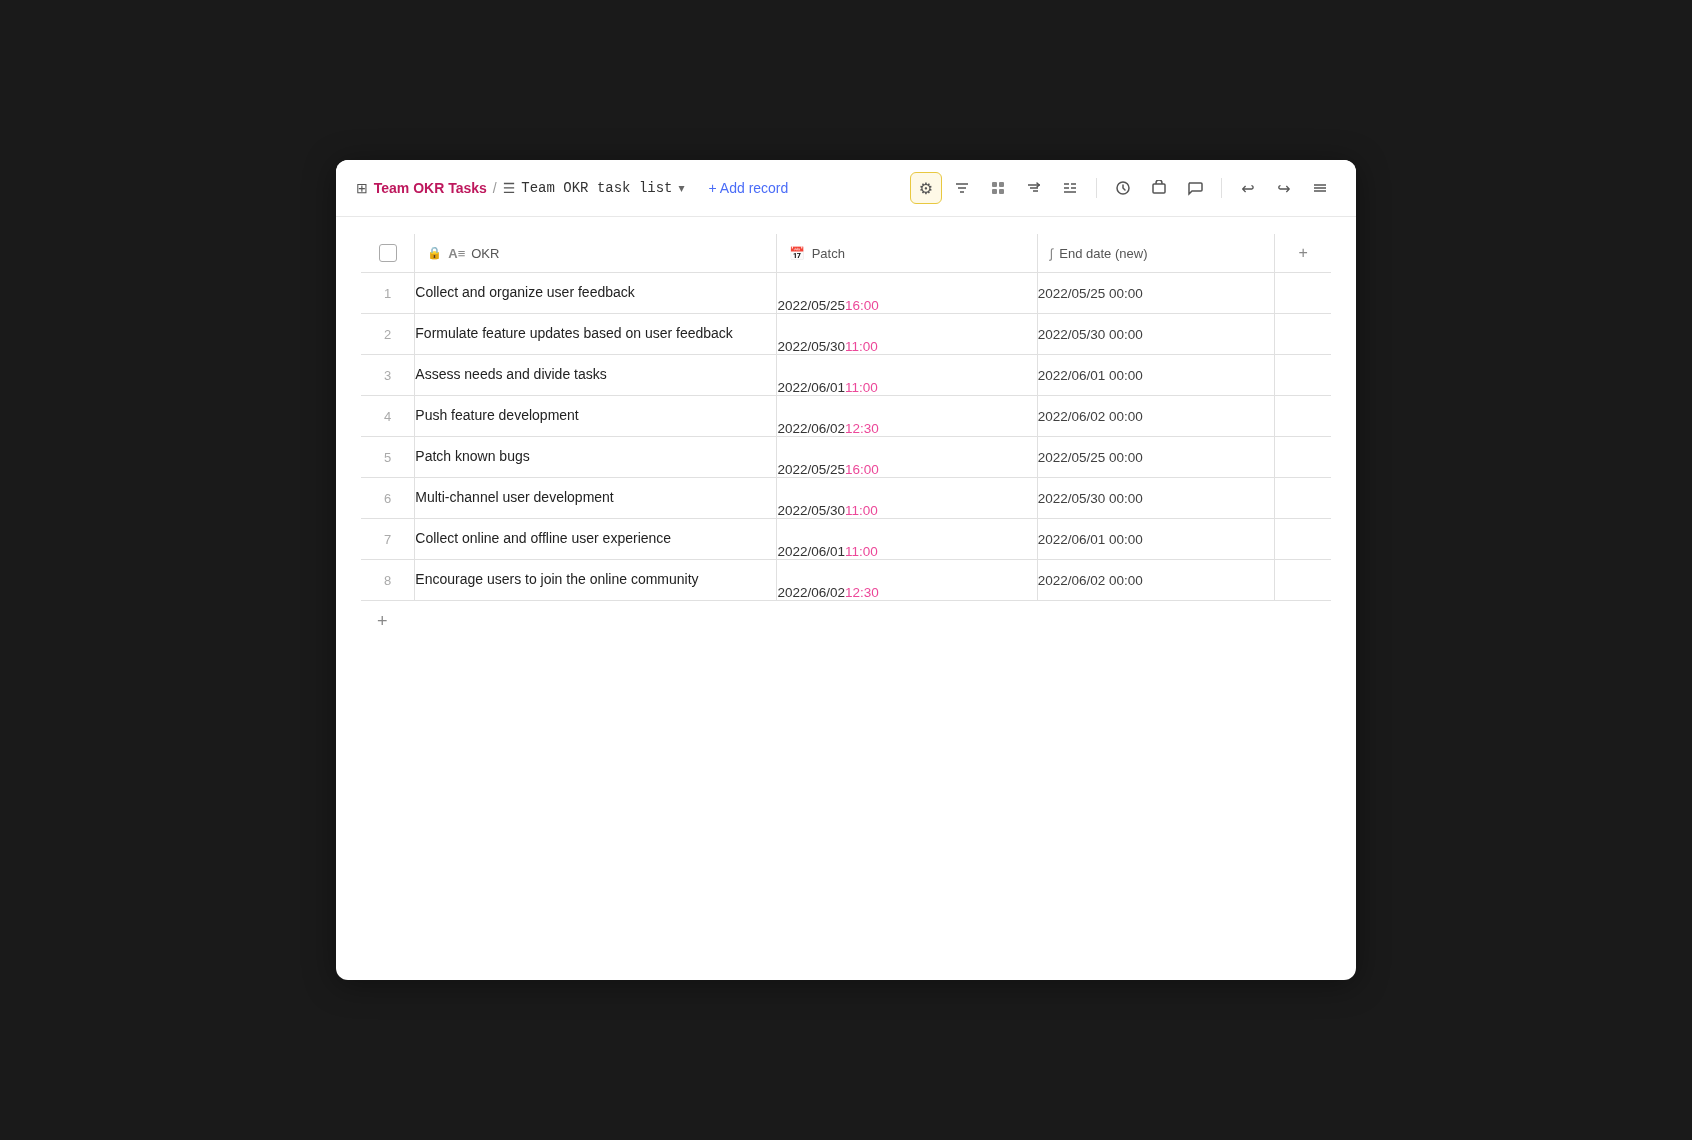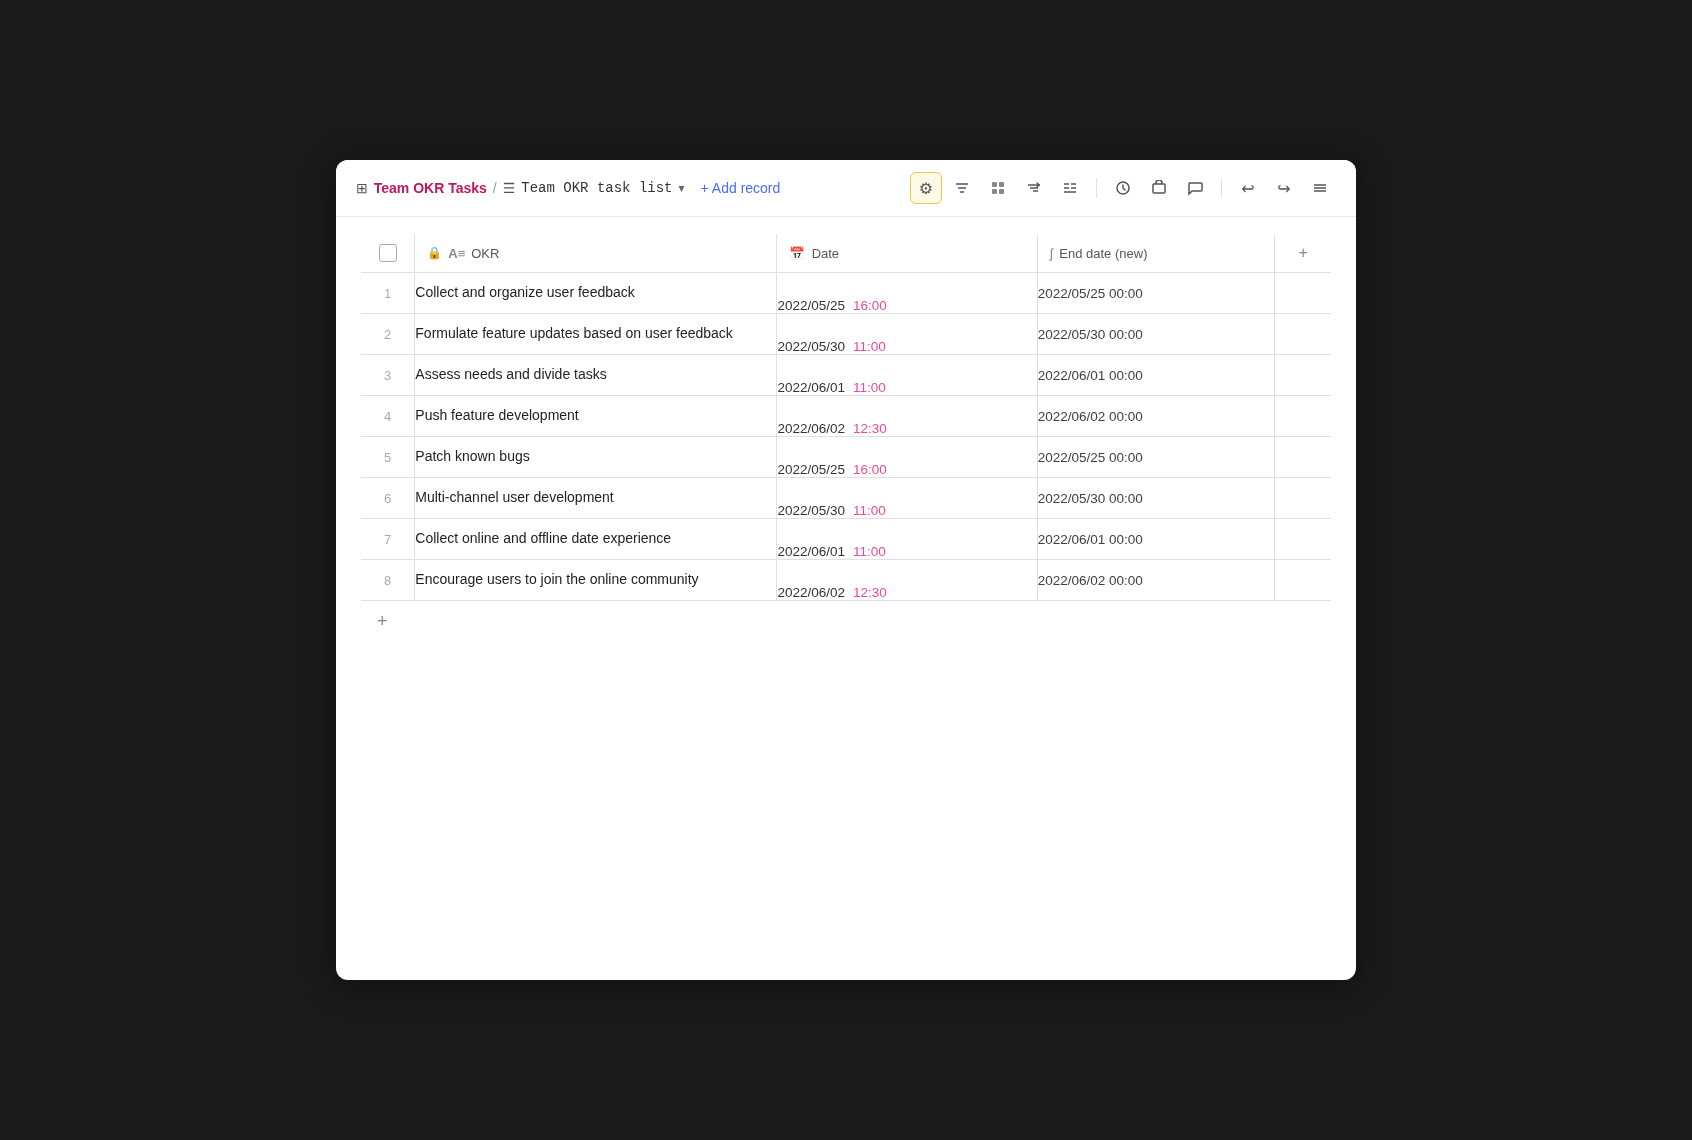--- a/index.html
+++ b/index.html
@@ -67,21 +67,21 @@
       align-items: center;
       gap: 4px;
       color: #4a6cf7;
       font-size: 14px;
       font-weight: 500;
       cursor: pointer;
       padding: 4px 8px;
       border-radius: 4px;
       border: none;
       background: none;
-      margin-left: 0;
+      margin-left: 8px;
     }
     .toolbar-right {
       display: flex;
       align-items: center;
       gap: 4px;
     }
     .toolbar-btn {
       width: 32px;
       height: 32px;
       display: flex;
@@ -195,21 +195,20 @@
     .row-enddate {
       padding: 12px 16px;
       font-size: 13.5px;
       color: #404040;
       vertical-align: middle;
       white-space: nowrap;
     }
     .date-time {
       display: flex;
       align-items: center;
-      gap: 8px;
       margin-top: 25px;
     }
     .date-part { color: #333; }
     .time-part { color: #ec4899; }
     .add-row {
       height: 40px;
     }
     .add-row td {
       border-top: 1px solid #e0e0e0;
     }
@@ -309,21 +308,21 @@
           <th class="col-okr">
             <div class="th-inner">
               <span style="color:#aaa;font-size:12px;">🔒</span>
               <span style="color:#888;font-size:13px;font-weight:bold;">A≡</span>
               <span>OKR</span>
             </div>
           </th>
           <th class="col-date">
             <div class="th-inner">
               <span style="color:#888;font-size:13px;">📅</span>
-              <span>Date</span>
+              <span>Patch</span>
             </div>
           </th>
           <th class="col-enddate">
             <div class="th-inner">
               <span style="color:#888;font-size:13px;">∫</span>
               <span>End date (new)</span>
             </div>
           </th>
           <th class="col-add">
             <div class="th-add">+</div>
@@ -398,21 +397,21 @@
               <div class="date-time">
                 <span class="date-part">2022/05/30</span>
                 <span class="time-part">11:00</span>
               </div>
             </td>
             <td class="row-enddate col-enddate">2022/05/30 00:00</td>
             <td class="col-add"></td>
           </tr>
           <tr>
             <td class="row-num col-num">7</td>
-            <td class="row-okr col-okr">Collect online and offline date experience</td>
+            <td class="row-okr col-okr">Collect online and offline user experience</td>
             <td class="row-date col-date">
               <div class="date-time">
                 <span class="date-part">2022/06/01</span>
                 <span class="time-part">11:00</span>
               </div>
             </td>
             <td class="row-enddate col-enddate">2022/06/01 00:00</td>
             <td class="col-add"></td>
           </tr>
           <tr>

